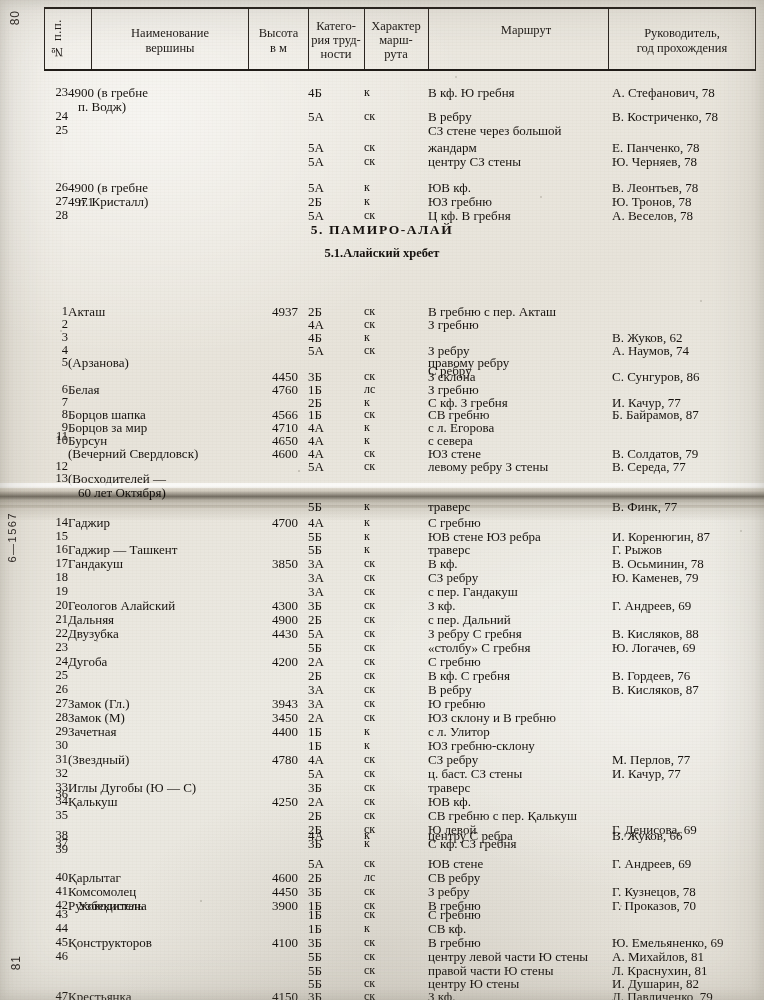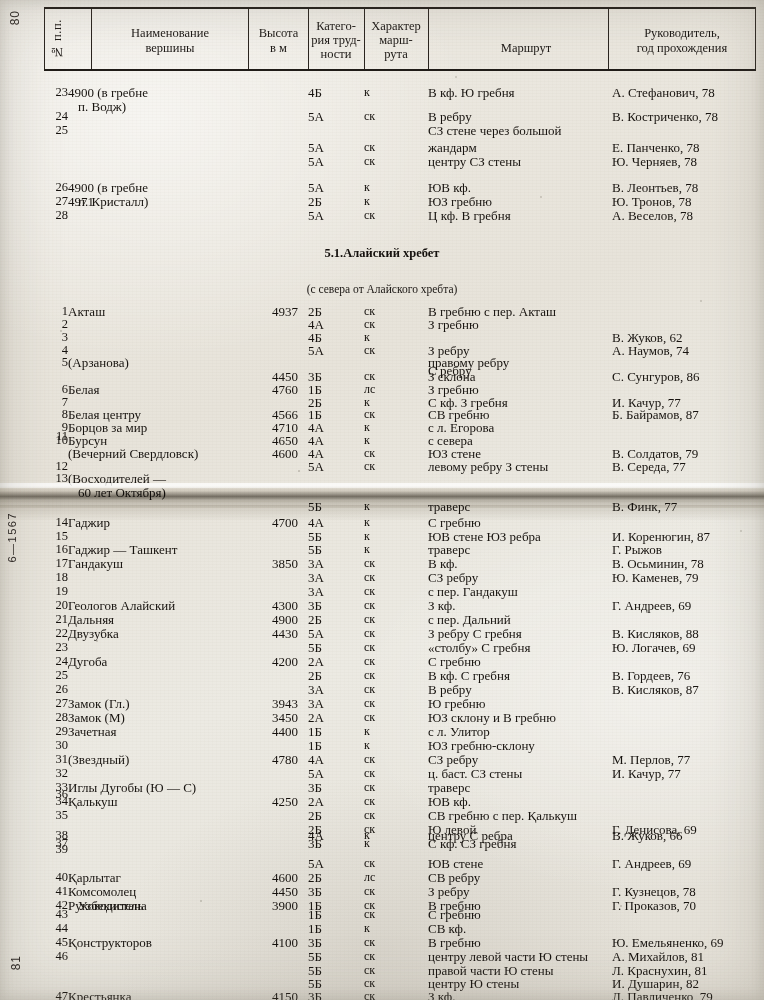--- a/index.html
+++ b/index.html
@@ -129,21 +129,21 @@
     <div class="hcell" style="left:206px;top:35px;width:57px;">в м</div>
 
     <div class="hcell" style="left:265px;top:13px;width:54px;">Катего-</div>
     <div class="hcell" style="left:265px;top:27px;width:54px;">рия труд-</div>
     <div class="hcell" style="left:265px;top:41px;width:54px;">ности</div>
 
     <div class="hcell" style="left:321px;top:13px;width:62px;">Характер</div>
     <div class="hcell" style="left:321px;top:27px;width:62px;">марш-</div>
     <div class="hcell" style="left:321px;top:41px;width:62px;">рута</div>
 
-    <div class="hcell" style="left:386px;top:35px;width:192px;">Маршрут</div>
+    <div class="hcell" style="left:386px;top:17px;width:192px;">Маршрут</div>
 
     <div class="hcell" style="left:566px;top:20px;width:144px;">Руководитель,</div>
     <div class="hcell" style="left:566px;top:35px;width:144px;">год прохождения</div>
   </div>
 
   <div id="cont">
       <div>
         <div class="r num" style="top: 86px; left: 44px; width: 24px;">23</div>
         <div class="r name" style="top: 86px; left: 68px;">4900 (в гребне</div>
         <div class="r cat" style="top: 86px; left: 308px;">4Б</div>
@@ -194,22 +194,22 @@
       </div>
       <div>
         <div class="r num" style="top: 209px; left: 44px; width: 24px;">28</div>
         <div class="r cat" style="top: 209px; left: 308px;">5А</div>
         <div class="r chr" style="top: 209px; left: 364px;">ск</div>
         <div class="r rte" style="top: 209px; left: 428px;">Ц кф. В гребня</div>
         <div class="r ldr" style="top: 209px; left: 612px;">А. Веселов, 78</div>
       </div>
     </div>
 
+  <div class="h-big" style="top:222px;">5. ПАМИРО-АЛАЙ</div>
   <div class="h-mid" style="top:246px;">5.1.Алайский хребет</div>
-  <div class="h-sub2" style="top:283px;">(с севера от Алайского хребта)</div>
 
   <div id="main">
       <div>
         <div class="r num" style="top: 305px; left: 44px; width: 24px;">1</div>
         <div class="r name" style="top: 305px; left: 68px;">Акташ</div>
         <div class="r hgt" style="top: 305px; left: 262px; width: 36px;">4937</div>
         <div class="r cat" style="top: 305px; left: 308px;">2Б</div>
         <div class="r chr" style="top: 305px; left: 364px;">ск</div>
         <div class="r rte" style="top: 305px; left: 428px;">В гребню с пер. Акташ</div>
       </div>
@@ -255,21 +255,21 @@
       </div>
       <div>
         <div class="r num" style="top: 396px; left: 44px; width: 24px;">7</div>
         <div class="r cat" style="top: 396px; left: 308px;">2Б</div>
         <div class="r chr" style="top: 396px; left: 364px;">к</div>
         <div class="r rte" style="top: 396px; left: 428px;">С кф. З гребня</div>
         <div class="r ldr" style="top: 396px; left: 612px;">И. Качур, 77</div>
       </div>
       <div>
         <div class="r num" style="top: 408px; left: 44px; width: 24px;">8</div>
-        <div class="r name" style="top: 408px; left: 68px;">Белая центру</div>
+        <div class="r name" style="top: 408px; left: 68px;">Борцов шапка</div>
         <div class="r hgt" style="top: 408px; left: 262px; width: 36px;">4566</div>
         <div class="r cat" style="top: 408px; left: 308px;">1Б</div>
         <div class="r chr" style="top: 408px; left: 364px;">ск</div>
         <div class="r rte" style="top: 408px; left: 428px;">СВ гребню</div>
         <div class="r ldr" style="top: 408px; left: 612px;">Б. Байрамов, 87</div>
       </div>
       <div>
         <div class="r num" style="top: 421px; left: 44px; width: 24px;">9</div>
         <div class="r name" style="top: 421px; left: 68px;">Борцов за мир</div>
         <div class="r hgt" style="top: 421px; left: 262px; width: 36px;">4710</div>

